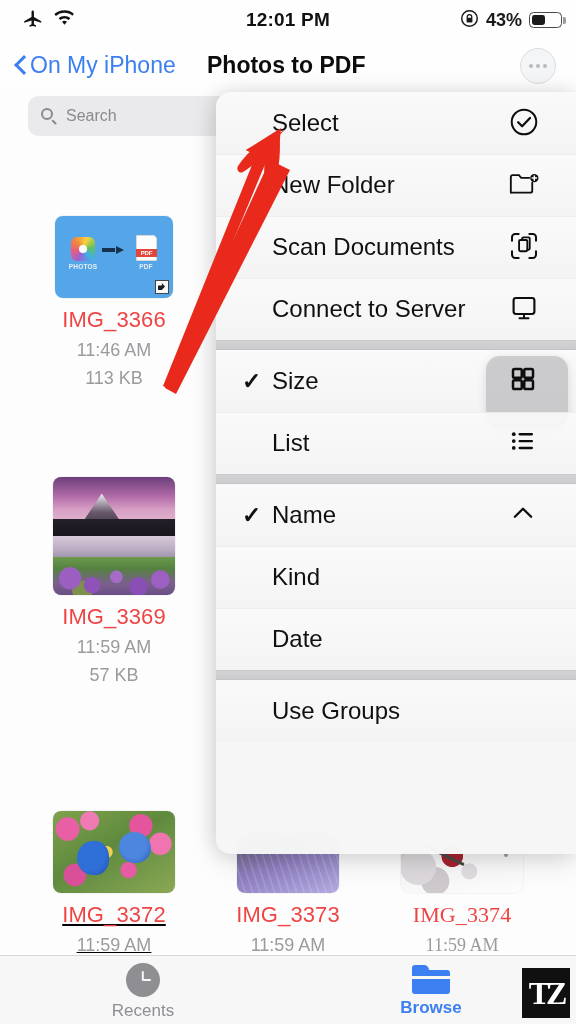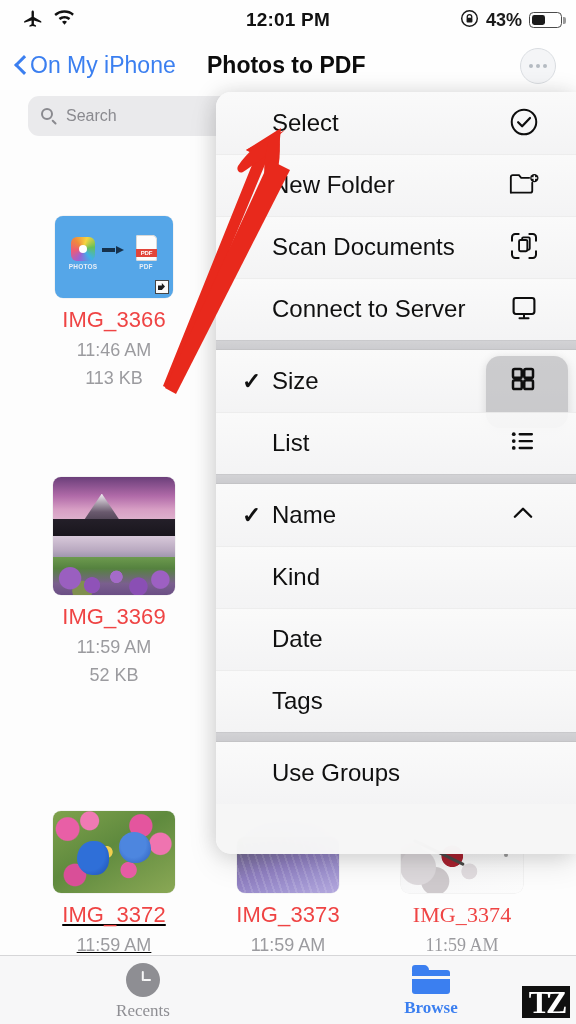--- a/index.html
+++ b/index.html
@@ -299,21 +299,21 @@
   
   #red-arrow { position: absolute; left: 0; top: 0; width: 576px; height: 1024px; z-index: 20; pointer-events: none; }
 
   
   #tab-bar {
     position: absolute; left: 0; bottom: 0; width: 576px; height: 68px;
     background: #f7f7f8;
     border-top: .5px solid #d6d6d8;
     z-index: 15;
   }
-  .tab { position: absolute; top: 7px; width: 120px; text-align: center; cursor: pointer; font-family: Liberation Serif, serif; }
+  .tab { position: absolute; top: 7px; width: 120px; text-align: center; cursor: pointer; }
   .tab-label { font-size: 17px; margin-top: 4px; }
   .tab-recents .tab-label { color: #8e8e93; }
   .tab-browse .tab-label { color: #3b7ff0; font-weight: 600; }
   .clock-icon {
     width: 34px; height: 34px; border-radius: 50%; background: #8e8e93;
     margin: 0 auto; position: relative;
   }
   .clock-icon::before {
     content:""; position:absolute; left:50%; top:8px; width:2.4px; height:10px;
     background:#f7f7f8; transform: translateX(-50%); border-radius:1px;
@@ -331,21 +331,21 @@
   }
   .folder-icon .body {
     position:absolute; left:0; top:5px; width:38px; height:24px;
     background:#3b7ff0; border-radius:3px;
   }
   .folder-icon .seam {
     position:absolute; left:0; top:11px; width:38px; height:2.5px; background:#f7f7f8;
   }
   #tz-logo {
     position: absolute; right: 6px; bottom: 6px;
-    width: 48px; height: 32px; background: #101010;
+    width: 48px; height: 50px; background: #101010;
     display: flex; align-items: center; justify-content: center;
     z-index: 16;
   }
   #tz-logo span {
     color: #fff; font-size: 32px; font-weight: bold;
     font-family: "Liberation Serif", serif;
     transform: skewX(-6px); letter-spacing: -4px;
   }
 </style>
 </head>
@@ -424,21 +424,21 @@
           <span class="sky"></span>
             <span class="peak"></span>
             <span class="ridge"></span>
           <span class="water"></span>
             <span class="shore"></span>
             <span class="flowers"></span>
         </div>
       </div>
       <div class="fname">IMG_3369</div>
       <div class="fmeta">11:59 AM</div>
-      <div class="fmeta">52 KB</div>
+      <div class="fmeta">57 KB</div>
     </div>
 
     <div class="file-cell" style="left:27px; top:659px;text-decoration:underline;">
       <div class="thumb-wrap" style="height:84px;">
         <div class="thumb th-birds">
           <span class="bg"></span>
             <span class="bird1"></span>
             <span class="bird2"></span>
         </div>
       </div>
@@ -586,27 +586,20 @@
 
     <div class="menu-row">
       <span class="menu-label-wrap">
         <span class="menu-check hidden">✓</span>
         <span class="menu-label">Date</span>
       </span>
       <span class="menu-icon"></span>
     </div>
 
 
-    <div class="menu-row">
-      <span class="menu-label-wrap">
-        <span class="menu-check hidden">✓</span>
-        <span class="menu-label">Tags</span>
-      </span>
-      <span class="menu-icon"></span>
-    </div>
 
     <div class="menu-sep"></div>
 
     <div class="menu-row">
       <span class="menu-label-wrap">
         <span class="menu-check hidden">✓</span>
         <span class="menu-label">Use Groups</span>
       </span>
       <span class="menu-icon"></span>
     </div>

